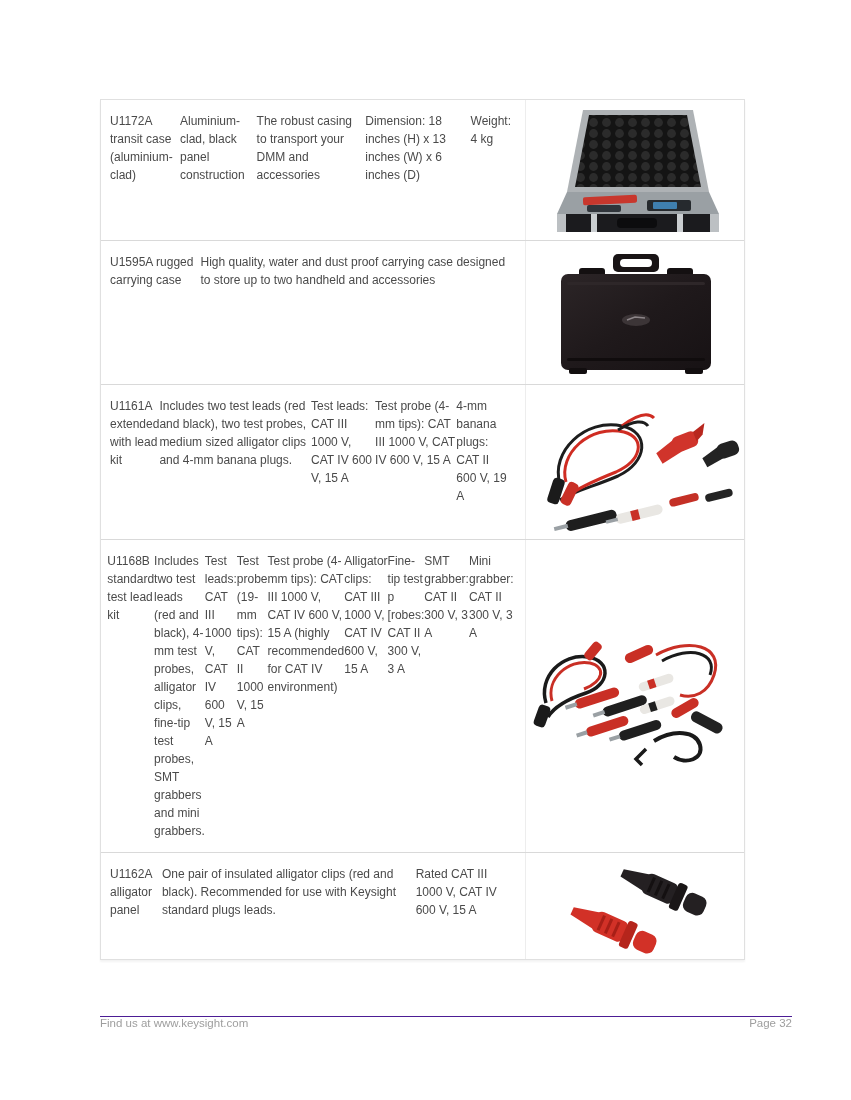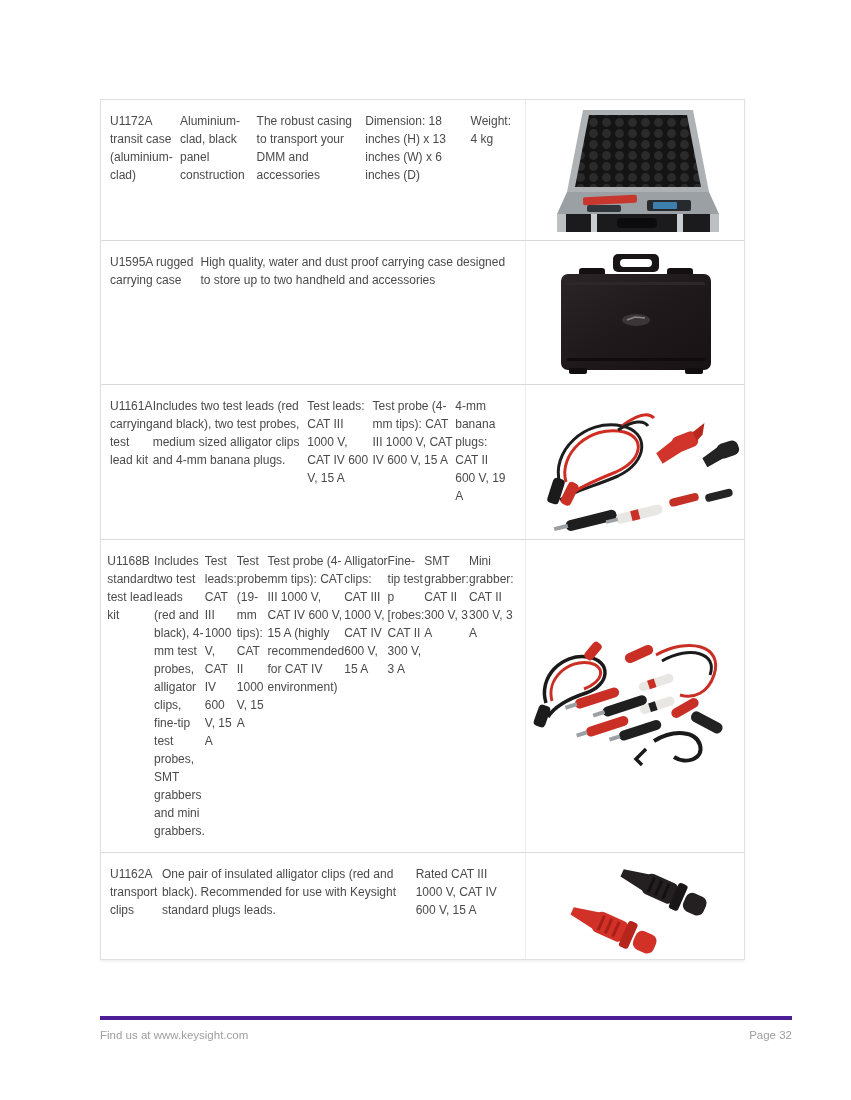--- a/index.html
+++ b/index.html
@@ -28,21 +28,21 @@
     font-size:12px; line-height:18px; color:#4a4a4a;
   }
   .cell-img {
     flex:1 1 auto; border-left:1px solid #ededed;
     display:flex; align-items:center; justify-content:center;
     background:#ffffff;
   }
   .ln { white-space:normal; }
   .footer {
     position:absolute; left:100px; top:1016px; width:692px;
-    border-top:4px solid #4c1d95; padding-top:9px;
+    border-top:1px solid #4c1d95; 
     display:flex; justify-content:space-between;
     font-size:11.5px; color:#9e9e9e;
   }
 </style>
 </head>
 <body>
 
 <div class="page">
 
   <div class="spec-table">
@@ -112,21 +112,21 @@
           <path d="M92,72 l8,-3 l10,1" stroke="#8d8689" stroke-width="1.5" fill="none"></path>
 
           <rect x="34" y="120" width="18" height="6" rx="2" fill="#120e0f"></rect>
           <rect x="150" y="120" width="18" height="6" rx="2" fill="#120e0f"></rect>
         </svg>
       </div>
     </div>
 
     <div class="row r3">
       <div class="cell-text">
-        <div class="ln">U1161A carrying test lead kit</div>
+        <div class="ln">U1161A extended with lead kit</div>
         <div class="ln">Includes two test leads (red and black), two test probes, medium sized alligator clips and 4-mm banana plugs.</div>
         <div class="ln">Test leads: CAT III 1000 V, CAT IV 600 V, 15 A</div>
         <div class="ln">Test probe (4-mm tips): CAT III 1000 V, CAT IV 600 V, 15 A</div>
         <div class="ln">4-mm banana plugs: CAT II 600 V, 19 A</div>
       </div>
       <div class="cell-img">
         <svg width="210" height="140" viewBox="0 0 210 140">
 
           <path d="M30,92 C20,60 55,26 92,34 C120,40 118,70 88,84 C65,94 42,100 30,108" stroke="#1d1d1d" stroke-width="3" fill="none"></path>
           <path d="M36,90 C28,62 60,32 94,40 C116,46 112,68 86,80 C66,88 48,96 38,104" stroke="#cf2c22" stroke-width="3" fill="none"></path>
@@ -202,21 +202,21 @@
           <path d="M118,138 l-10,10 l6,6" stroke="#1a1a1a" stroke-width="3.5" fill="none"></path>
 
           <rect x="96" y="38" width="30" height="10" rx="5" fill="#c92f25" transform="rotate(-24 111 43)"></rect>
           <rect x="142" y="92" width="30" height="10" rx="5" fill="#c92f25" transform="rotate(-30 157 97)"></rect>
         </svg>
       </div>
     </div>
 
     <div class="row r5">
       <div class="cell-text">
-        <div class="ln">U1162A transport clips</div>
+        <div class="ln">U1162A alligator panel</div>
         <div class="ln">One pair of insulated alligator clips (red and black). Recommended for use with Keysight standard plugs leads.</div>
         <div class="ln">Rated CAT III 1000 V, CAT IV 600 V, 15 A</div>
       </div>
       <div class="cell-img">
         <svg width="200" height="100" viewBox="0 0 200 100">
 
           <g transform="translate(92,6) rotate(24)">
             <polygon points="0,8 26,2 26,20 0,16" fill="#242022"></polygon>
             <rect x="24" y="0" width="34" height="22" rx="6" fill="#242022"></rect>
             <rect x="56" y="-3" width="10" height="28" rx="3" fill="#1a1617"></rect>

